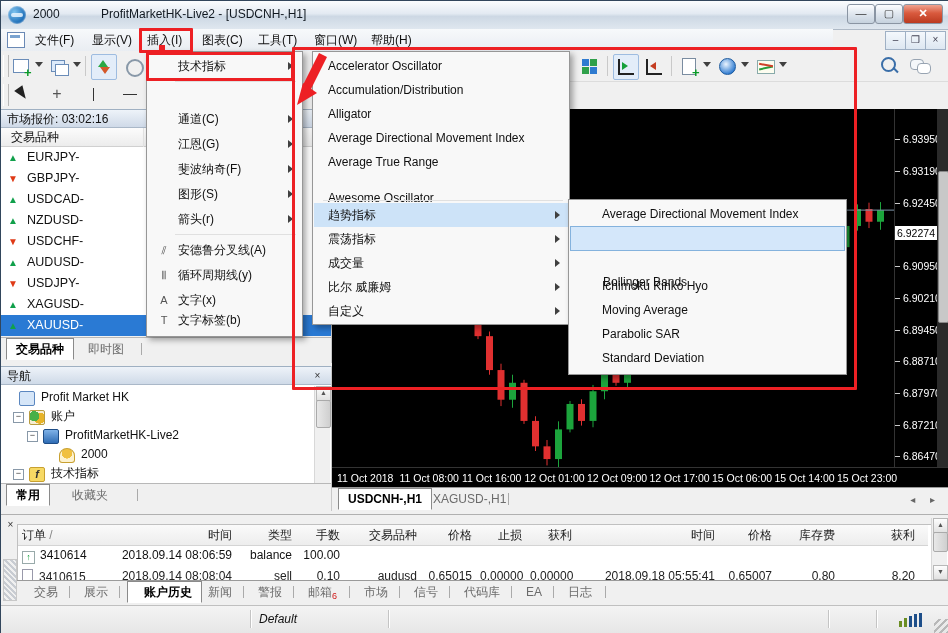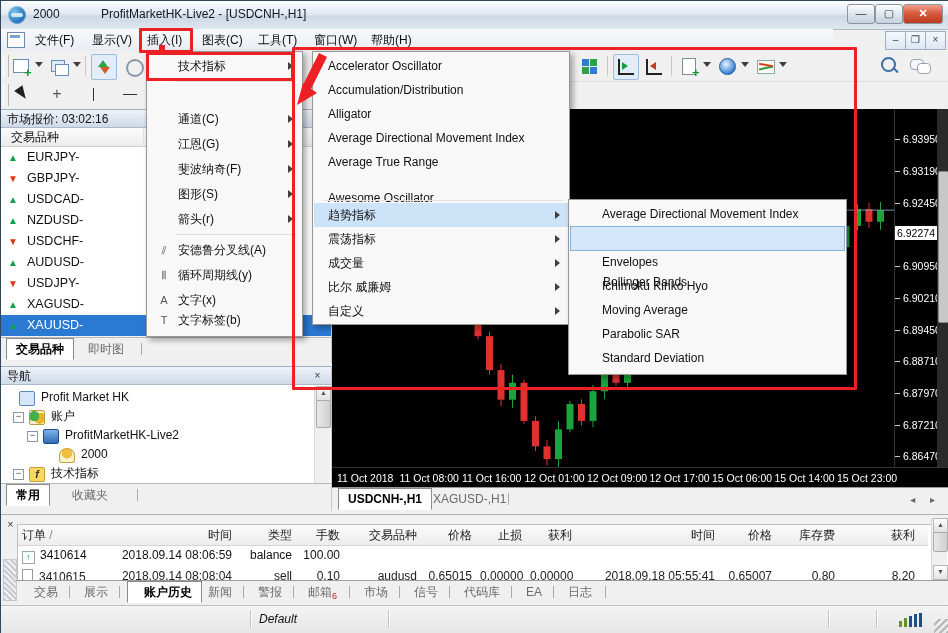--- a/index.html
+++ b/index.html
@@ -660,23 +660,20 @@
       </div>
   </div>
 
   <div class="menu" id="trend-submenu" style="left:567px;top:198px;width:277px;height:174px;">
     <div class="mi" style="top:2px;height:24px;line-height:24px;">
         <span class="lbl" style="left:32px;">Average Directional Movement Index</span>
       </div>
     <div class="mi hl-box" style="top:26px;height:23px;line-height:23px;">
         <span class="lbl" style="left:32px;margin-top:44px;">Bollinger Bands</span>
       </div>
-    <div class="mi" style="top:50px;height:24px;line-height:24px;">
-        <span class="lbl" style="left:32px;">Envelopes</span>
-      </div>
     <div class="mi" style="top:74px;height:24px;line-height:24px;">
         <span class="lbl" style="left:32px;">Ichimoku Kinko Hyo</span>
       </div>
     <div class="mi" style="top:98px;height:24px;line-height:24px;">
         <span class="lbl" style="left:32px;">Moving Average</span>
       </div>
     <div class="mi" style="top:122px;height:24px;line-height:24px;">
         <span class="lbl" style="left:32px;">Parabolic SAR</span>
       </div>
     <div class="mi" style="top:146px;height:24px;line-height:24px;">

